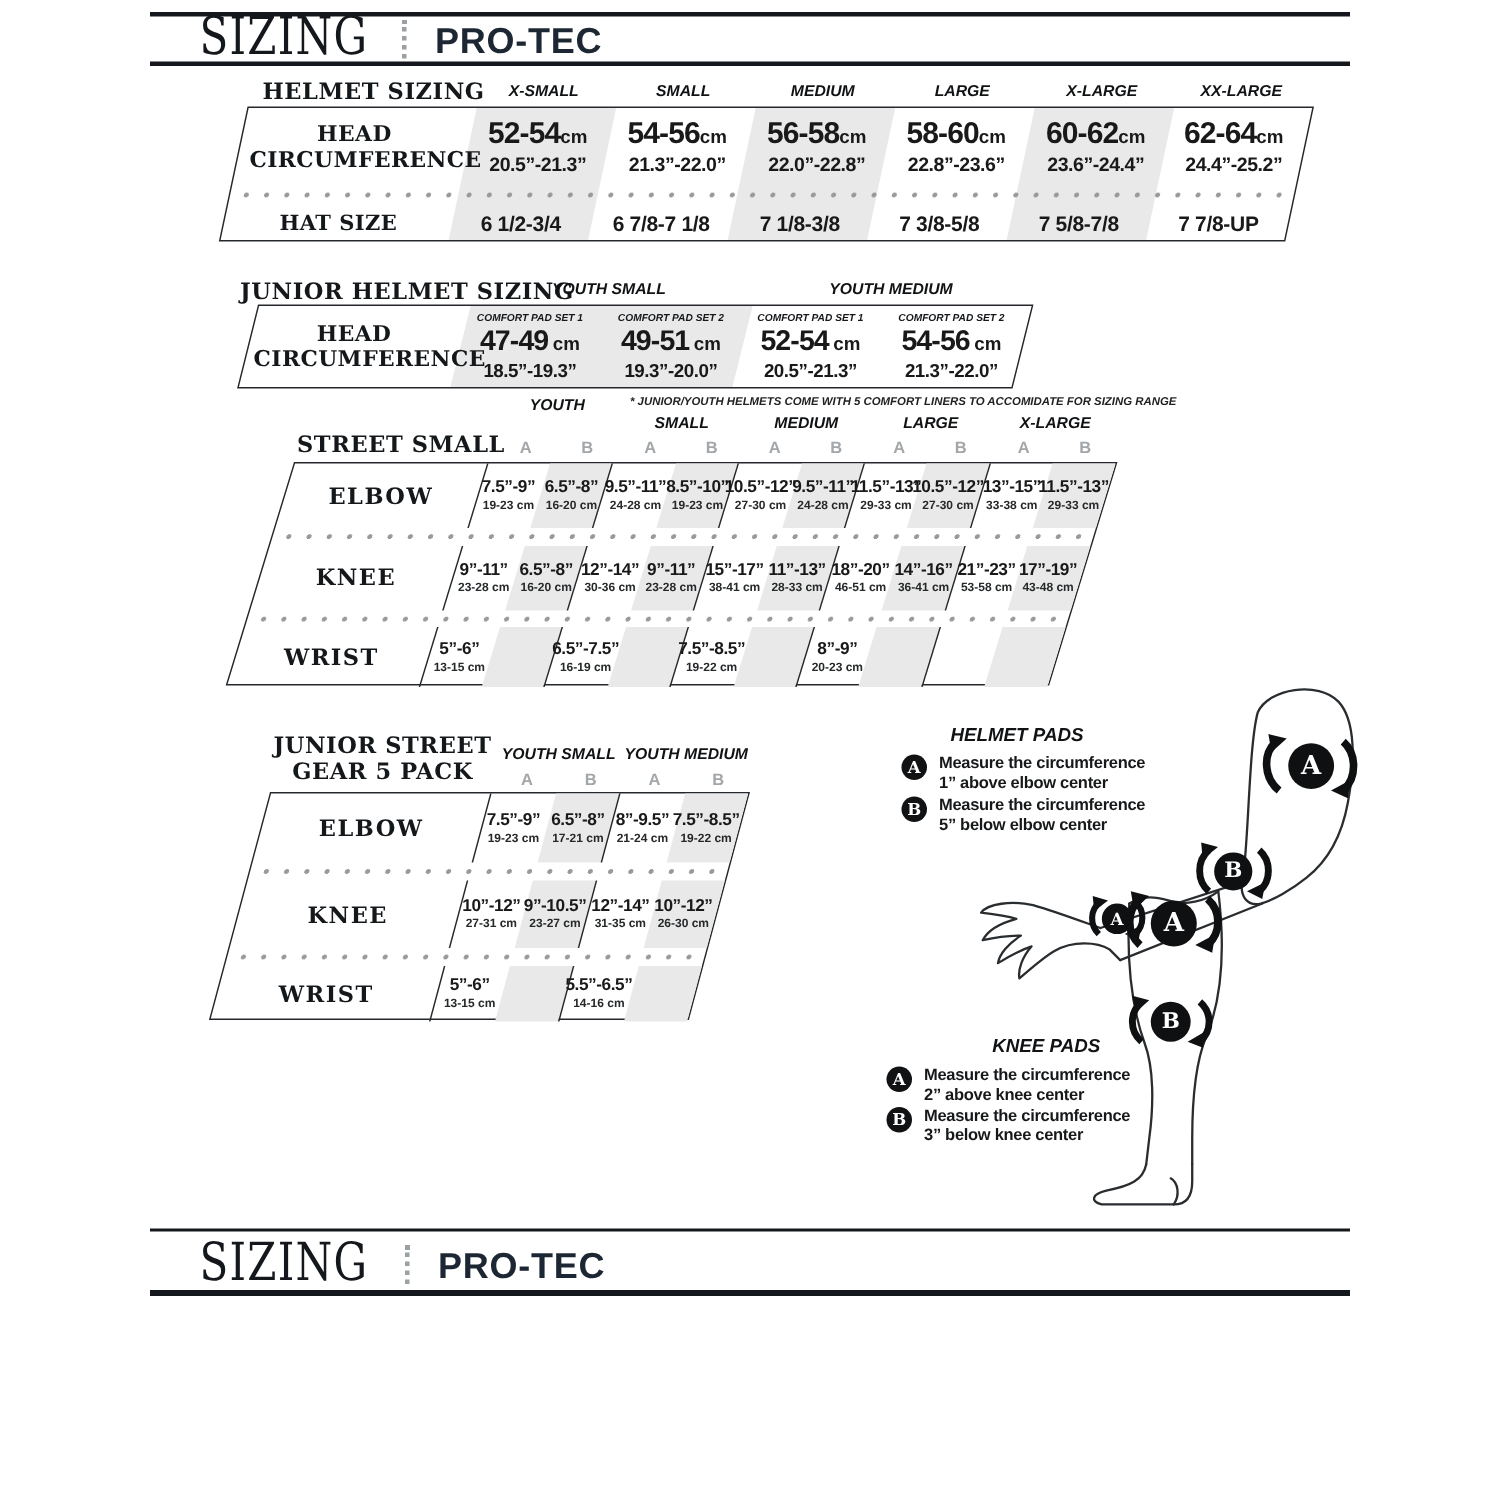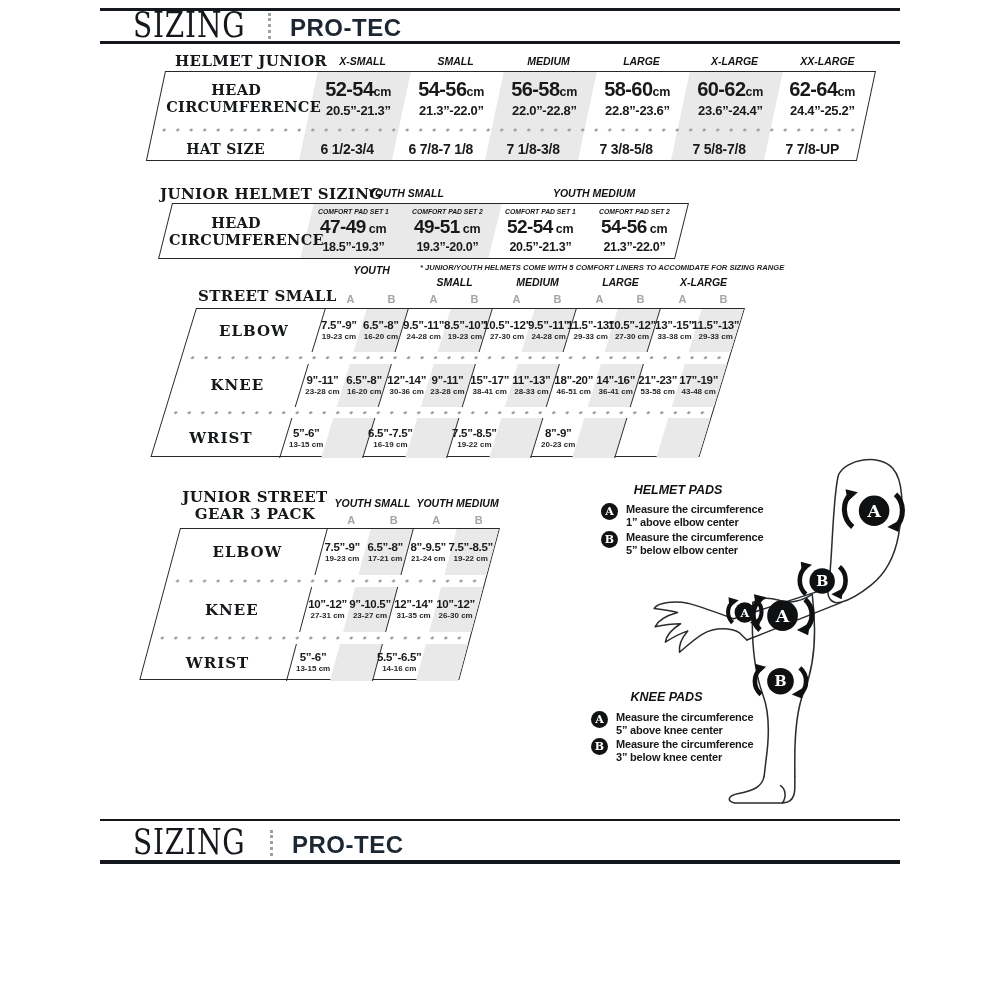--- a/index.html
+++ b/index.html
@@ -40,21 +40,21 @@
 </style>
 </head>
 <body>
 
 <div class="rule" style="left:100px;top:8px;width:800px;height:3px"></div>
 <div class="mast" style="left:133px;top:7px">SIZING</div>
 <div class="vdots" style="left:268px;top:13px;height:26px"></div>
 <div class="brand" style="left:290px;top:14px">PRO-TEC</div>
 <div class="rule" style="left:100px;top:41px;width:800px;height:3px"></div>
 
-<div class="sec-title" style="left:175px;top:52px">HELMET JUNIOR</div>
+<div class="sec-title" style="left:175px;top:52px">HELMET SIZING</div>
 <div class="size-head" style="left:316px;top:55px;width:93px">X-SMALL</div>
 <div class="size-head" style="left:409px;top:55px;width:93px">SMALL</div>
 <div class="size-head" style="left:502px;top:55px;width:93px">MEDIUM</div>
 <div class="size-head" style="left:595px;top:55px;width:93px">LARGE</div>
 <div class="size-head" style="left:688px;top:55px;width:93px">X-LARGE</div>
 <div class="size-head" style="left:781px;top:55px;width:93px">XX-LARGE</div>
 
 <div class="ptable" style="left:165px;top:71px;width:711px;height:90px;transform:skewX(-12deg)">
   <div class="band" style="left:152px;width:93px"></div>
   <div class="band" style="left:338px;width:93px"></div>
@@ -410,21 +410,21 @@
             <div class="sv"></div>
             <div class="sc"></div>
           </div>
         </div>
     </div>
   </div>
 </div>
 
 <div class="sec-title" style="left:180px;top:489px;width:150px;text-align:center;line-height:17px">
   <div>JUNIOR STREET</div>
-  <div>GEAR 3 PACK</div>
+  <div>GEAR 5 PACK</div>
 </div>
 <div class="size-head" style="left:330px;top:497px;width:85px">YOUTH SMALL</div>
 <div class="size-head" style="left:415px;top:497px;width:85px">YOUTH MEDIUM</div>
 <div class="ab" style="left:330px;top:514px;width:42.5px">A</div>
 <div class="ab" style="left:372.5px;top:514px;width:42.5px">B</div>
 <div class="ab" style="left:415px;top:514px;width:42.5px">A</div>
 <div class="ab" style="left:457.5px;top:514px;width:42.5px">B</div>
 
 <div class="ptable" style="left:180px;top:528px;width:320px;height:152px;transform:skewX(-15deg)">
   <div class="row" style="height:46px">
@@ -533,24 +533,24 @@
 <div class="gtitle" style="left:598px;top:483px;width:160px">HELMET PADS</div>
 <div class="gitem" style="left:601px;top:503px">
   <span class="gmark">A</span>
   <span class="gtext"><span>Measure the circumference</span><br><span>1” above elbow center</span></span>
 </div>
 <div class="gitem" style="left:601px;top:531px">
   <span class="gmark">B</span>
   <span class="gtext"><span>Measure the circumference</span><br><span>5” below elbow center</span></span>
 </div>
 
-<div class="gtitle" style="left:589px;top:690px;width:155px">KNEE PADS</div>
+<div class="gtitle" style="left:620px;top:690px;width:155px">KNEE PADS</div>
 <div class="gitem" style="left:591px;top:711px">
   <span class="gmark">A</span>
-  <span class="gtext"><span>Measure the circumference</span><br><span>5” above knee center</span></span>
+  <span class="gtext"><span>Measure the circumference</span><br><span>2” above knee center</span></span>
 </div>
 <div class="gitem" style="left:591px;top:738px">
   <span class="gmark">B</span>
   <span class="gtext"><span>Measure the circumference</span><br><span>3” below knee center</span></span>
 </div>
 
 <svg style="left:648px;top:452px" width="275" height="205" viewBox="0 0 270 200">
   <g fill="none" stroke="#2a2d30" stroke-width="1.5" stroke-linecap="round" stroke-linejoin="round">
     <path d="M187,22 C194,6 227,1 240,15 C251,27 251,54 246,81 C242,103 233,119 219,130 C209,138 197,145 189,147 C180,149 175,142 177,132 C181,112 181,44 187,22 Z"></path>
     <path d="M177,133 L84,163 M190,147 L97,184"></path>

